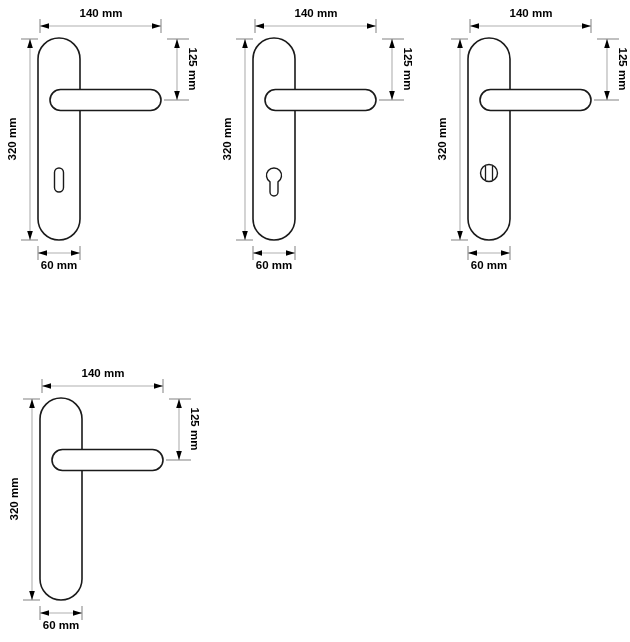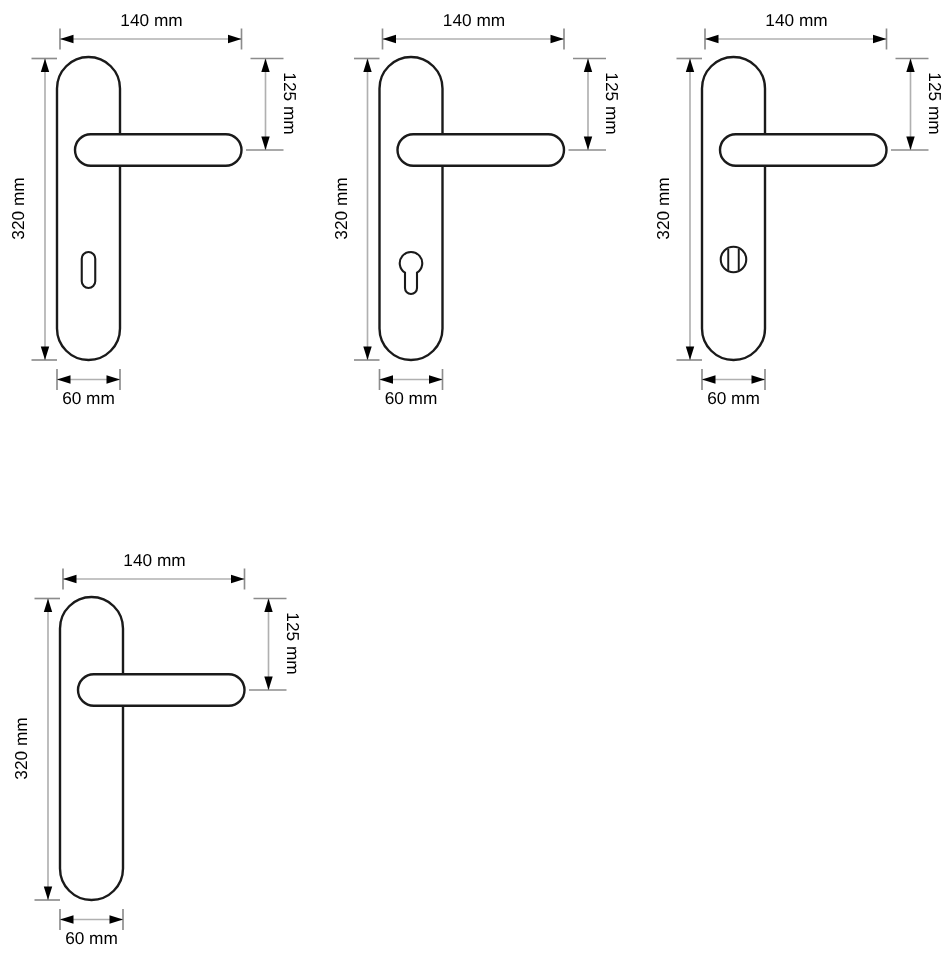--- a/index.html
+++ b/index.html
@@ -1,19 +1,20 @@
 <!DOCTYPE html>
 <html style="--background: #ffffff; --outline: #1a1a1a; --dimension_line: #b0b0b0; --tick: #8c8c8c; --arrow: #000000; --text: #000000;"><head>
 <meta charset="utf-8">
 <style>
   html,body { margin:0; padding:0; background:#fff; }
   .canvas {
     position:relative; width:630px; height:642px; overflow:hidden;
     background:var(--background,#fff);
     font-family:"Liberation Sans", sans-serif;
+    font-weight:bold;
   }
   svg.figure { position:absolute; overflow:visible; }
   .dim   { stroke:var(--dimension_line,#b0b0b0); stroke-width:1.1; fill:none; }
   .tick  { stroke:var(--tick,#8c8c8c); stroke-width:1.1; fill:none; }
   .arrow { fill:var(--arrow,#000); stroke:none; }
   .outline { fill:#ffffff; stroke:var(--outline,#1a1a1a); stroke-width:1.6; }
   .hole  { fill:#ffffff; stroke:var(--outline,#1a1a1a); stroke-width:1.4; }
   .chord { stroke:var(--outline,#1a1a1a); stroke-width:1.3; fill:none; }
   text.label { fill:var(--text,#000); font-size:11.5px; font-family:"Liberation Sans",sans-serif; }
 </style>

